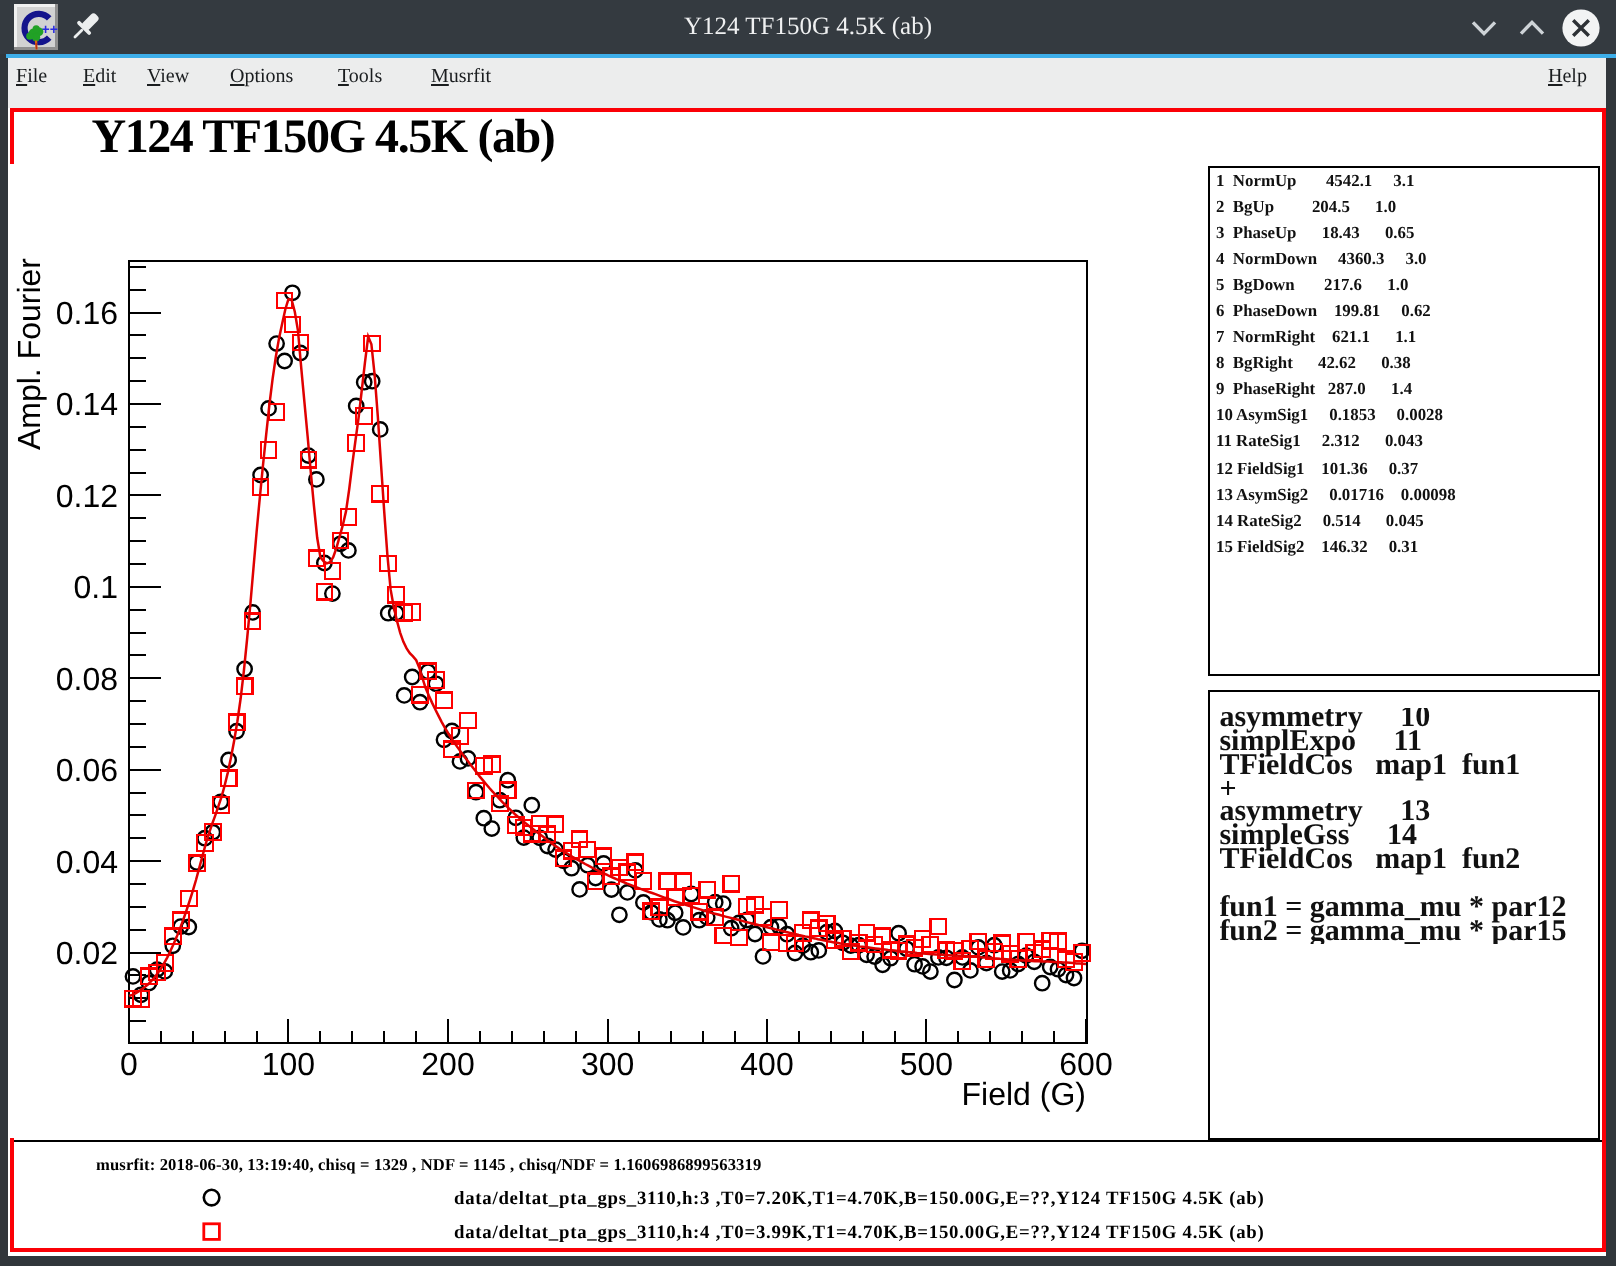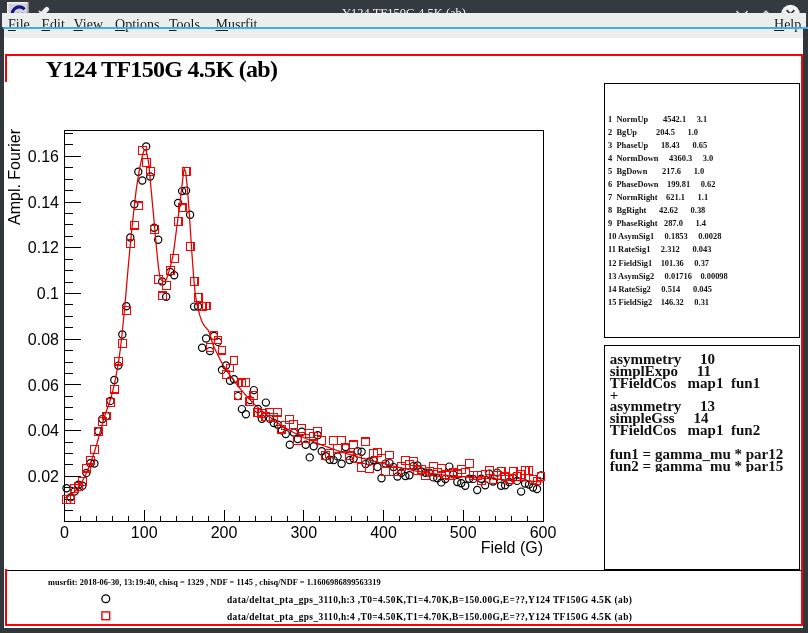--- a/index.html
+++ b/index.html
@@ -1,33 +1,33 @@
 <!DOCTYPE html>
 <html><head><meta charset="utf-8"><style>
 * { margin:0; padding:0; box-sizing:border-box; }
 html,body { width:808px; height:633px; overflow:hidden; background:#fff;
   font-family:"Liberation Sans", sans-serif; }
 .abs { position:absolute;font-family:Liberation Serif, serif; }
 #titlebar { left:0; top:0; width:808px; height:27px; background:#343a40; }
 #titletext { left:0; top:6px; width:808px; text-align:center; color:#eff0f1;
   font-size:12.5px; }
 #blueline { left:2.5px; top:27px; width:805.5px; height:2px; background:#3daee9; z-index:5; }
-#menubar { left:2px; top:13px; width:804px; height:25px; background:#eceded;
-  font-size:14px; color:#1a1d1f; }
+#menubar { left:2px; top:29px; width:804px; height:25px; background:#eceded;
+  font-size:10px; color:#1a1d1f; }
 #menubar span.mi { position:absolute; top:4px; }
 u { text-decoration:underline; }
 #leftborder { left:0; top:27px; width:4px; height:601px; background:#31363b; }
 #rightborder { left:803px; top:29px; width:5px; height:599px; background:#31363b; }
 #bottomborder { left:0; top:628px; width:808px; height:5px; background:#31363b; }
 .redline { background:#fb0006; }
 .blackbox { border:1px solid #000; background:#fff; }
 #ptitle { left:45.7px; top:56px; font-size:24px; font-weight:bold;
   letter-spacing:-0.7px; color:#000; }
 pre { font-family:"Liberation Mono", monospace; font-weight:bold; color:#111; }
-#parampre { left:608px; top:84px; font-size:8.43px; line-height:13.05px;margin-top:29px; }
+#parampre { left:608px; top:84px; font-size:8.43px; line-height:13.05px; }
 #theorypre { left:609.7px; top:354px; font-size:15px; line-height:11.85px;
   width:190px; overflow:hidden; }
 .bt { font-weight:bold; color:#000; white-space:nowrap;padding-left:24px; }
 </style></head>
 <body>
 <div class="abs" id="titlebar"></div>
 <div class="abs" id="titletext">Y124 TF150G 4.5K (ab)</div>
 <svg width="22" height="23" viewBox="0 0 22 23" style="position:absolute;left:7px;top:2px;">
 <rect x="0" y="0" width="22" height="23" fill="#d2d2d2"></rect>
 <path d="M0 0 H22 V1.5 H1.5 V23 H0 Z" fill="#f0f0f0"></path>
@@ -100,22 +100,22 @@
 TFieldCos   map1  fun1
 +
 asymmetry     13
 simpleGss     14
 TFieldCos   map1  fun2
 
 fun1 = gamma_mu * par12
 fun2 = gamma_mu * par15</pre>
 
 <div class="abs bt" style="left:24px;top:578px;font-size:8.3px;letter-spacing:0.08px;">musrfit: 2018-06-30, 13:19:40, chisq = 1329 , NDF = 1145 , chisq/NDF = 1.1606986899563319</div>
-<div class="abs bt" style="left:203px;top:595px;font-size:9.4px;letter-spacing:0.38px;">data/deltat_pta_gps_3110,h:3 ,T0=4.50K,T1=4.70K,B=150.00G,E=??,Y124 TF150G 4.5K (ab)</div>
-<div class="abs bt" style="left:203px;top:611.5px;font-size:9.4px;letter-spacing:0.38px;">data/deltat_pta_gps_3110,h:4 ,T0=4.50K,T1=4.70K,B=150.00G,E=??,Y124 TF150G 4.5K (ab)</div>
+<div class="abs bt" style="left:203px;top:595px;font-size:9.4px;letter-spacing:0.38px;">data/deltat_pta_gps_3110,h:3 ,T0=7.20K,T1=4.70K,B=150.00G,E=??,Y124 TF150G 4.5K (ab)</div>
+<div class="abs bt" style="left:203px;top:611.5px;font-size:9.4px;letter-spacing:0.38px;">data/deltat_pta_gps_3110,h:4 ,T0=3.99K,T1=4.70K,B=150.00G,E=??,Y124 TF150G 4.5K (ab)</div>
 
 <div class="abs redline" style="left:4.5px;top:53.5px;width:798px;height:2px;"></div>
 <div class="abs redline" style="left:4.5px;top:623.5px;width:798px;height:2px;"></div>
 <div class="abs redline" style="left:800.8px;top:53.5px;width:2px;height:572px;"></div>
 <div class="abs redline" style="left:5px;top:53.5px;width:2px;height:28px;"></div>
 <div class="abs redline" style="left:5px;top:569px;width:2px;height:56.5px;"></div>
 
 <svg width="808" height="633" viewBox="0 0 808 633" style="position:absolute;left:0;top:0;">
 <g stroke="#000" stroke-width="1" fill="none" shape-rendering="crispEdges">
 <rect x="64.5" y="130.5" width="479.0" height="391.0"></rect>

